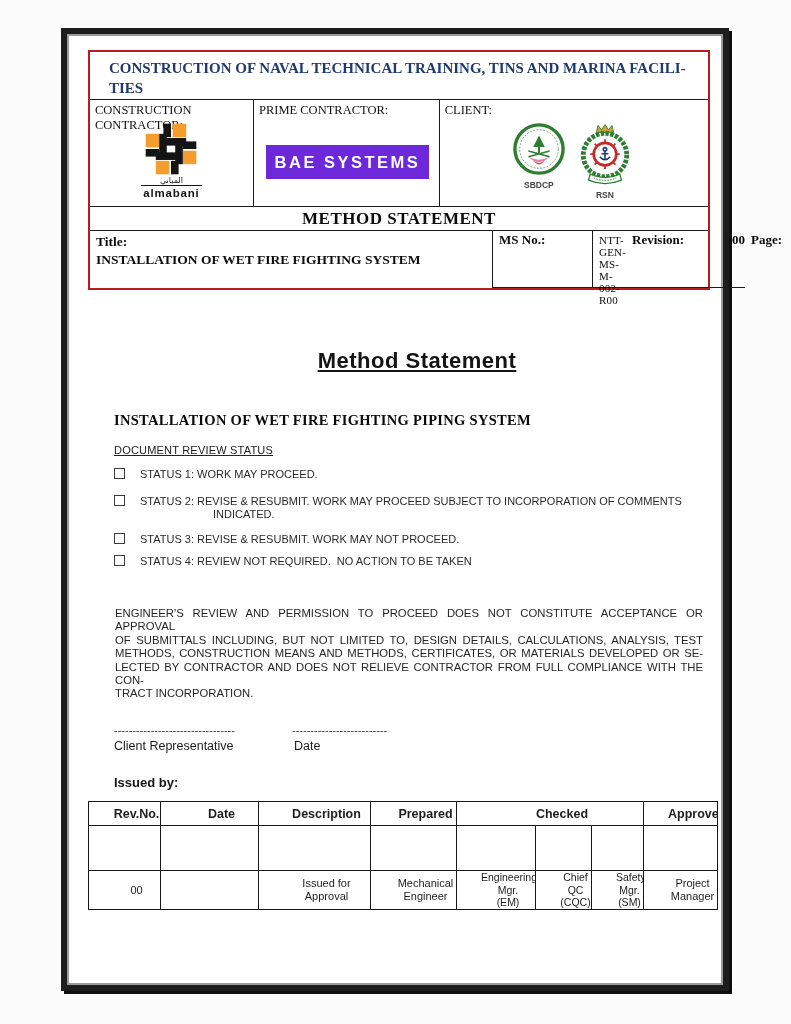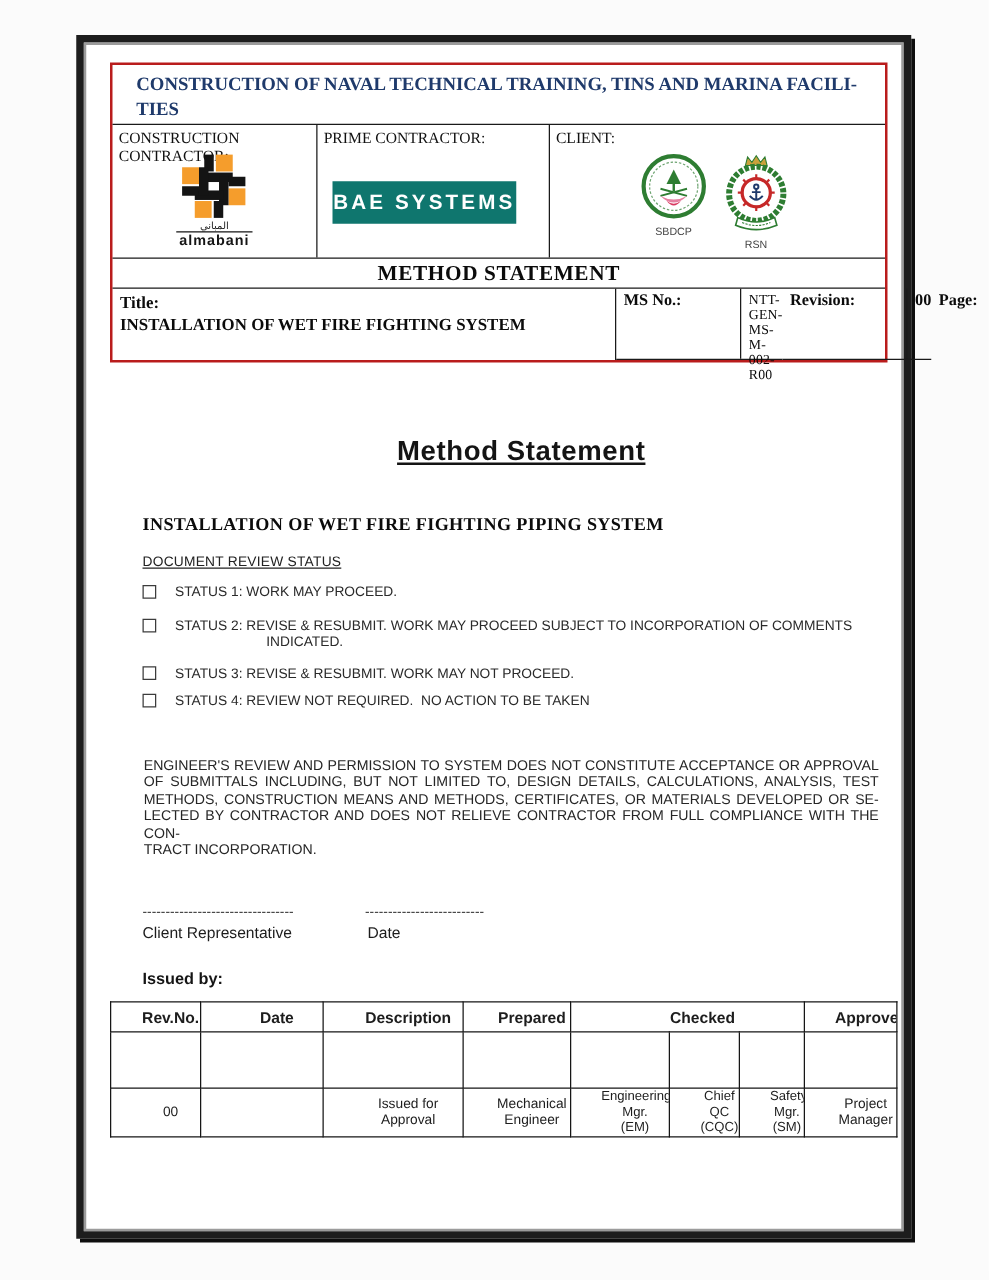--- a/index.html
+++ b/index.html
@@ -43,28 +43,28 @@
   .c3 { width: 270px; }
   
   .alm { position: absolute; left: 0; right: 0; top: 22px; display: flex; flex-direction: column; align-items: center; }
   .alm-ar { font-family: "DejaVu Sans", sans-serif; font-size: 8px; color: #222; line-height: 8px; margin-top: 1px; }
   .alm-word {
     font-size: 11.5px; font-weight: bold; letter-spacing: 0.8px;
     border-top: 1.5px solid #151515; padding: 1px 2px 0 2px; color: #151515;
   }
   
   .bae-box {
-    position: absolute; left: 12px; top: 45px; width: 147px; height: 34px;
-    background: #0f766e; display: flex; align-items: center; justify-content: center;
+    position: absolute; left: 12px; top: 45px; width: 163px; height: 34px;
+    background: #6d28d9; display: flex; align-items: center; justify-content: center;
   }
   .bae-text { color: #fff; font-weight: bold; font-size: 16.5px; letter-spacing: 2.5px; }
   
   .client-logos {
     position: absolute; left: 0; right: 0; top: 22px;
-    display: flex; justify-content: center; align-items: flex-start; gap: 8px;
+    display: flex; justify-content: center; align-items: flex-start; gap: 8px; font-weight: bold;
   }
   .logo-block { display: flex; flex-direction: column; align-items: center; }
   .logo-caption { font-size: 8.5px; color: #444; margin-top: 2px; }
   
   .row-banner {
     height: 25px; border-top: 1.5px solid #1a1a1a; border-bottom: 1.5px solid #1a1a1a;
     text-align: center; font-family: "Liberation Serif", serif;
     font-weight: bold; font-size: 17px; letter-spacing: 0.5px; line-height: 24px; color: #0b0b0b;
   }
   
@@ -264,21 +264,21 @@
   <div class="status-row st3">
     <div class="checkbox"></div>
     <div class="status-text">STATUS 3: REVISE &amp; RESUBMIT. WORK MAY NOT PROCEED.</div>
   </div>
   <div class="status-row st4">
     <div class="checkbox"></div>
     <div class="status-text">STATUS 4: REVIEW NOT REQUIRED.  NO ACTION TO BE TAKEN</div>
   </div>
 
   <div class="disclaimer">
-    <div class="just">ENGINEER'S REVIEW AND PERMISSION TO SYSTEM DOES NOT CONSTITUTE ACCEPTANCE OR APPROVAL</div>
+    <div class="just">ENGINEER'S REVIEW AND PERMISSION TO PROCEED DOES NOT CONSTITUTE ACCEPTANCE OR APPROVAL</div>
     <div class="just">OF SUBMITTALS INCLUDING, BUT NOT LIMITED TO, DESIGN DETAILS, CALCULATIONS, ANALYSIS, TEST</div>
     <div class="just">METHODS, CONSTRUCTION MEANS AND METHODS, CERTIFICATES, OR MATERIALS DEVELOPED OR SE-</div>
     <div class="just">LECTED BY CONTRACTOR AND DOES NOT RELIEVE CONTRACTOR FROM FULL COMPLIANCE WITH THE CON-</div>
     <div>TRACT INCORPORATION.</div>
   </div>
 
   <div class="sig-dashes sd1">---------------------------------</div>
   <div class="sig-dashes sd2">--------------------------</div>
   <div class="sig-label sl1">Client Representative</div>
   <div class="sig-label sl2">Date</div>

